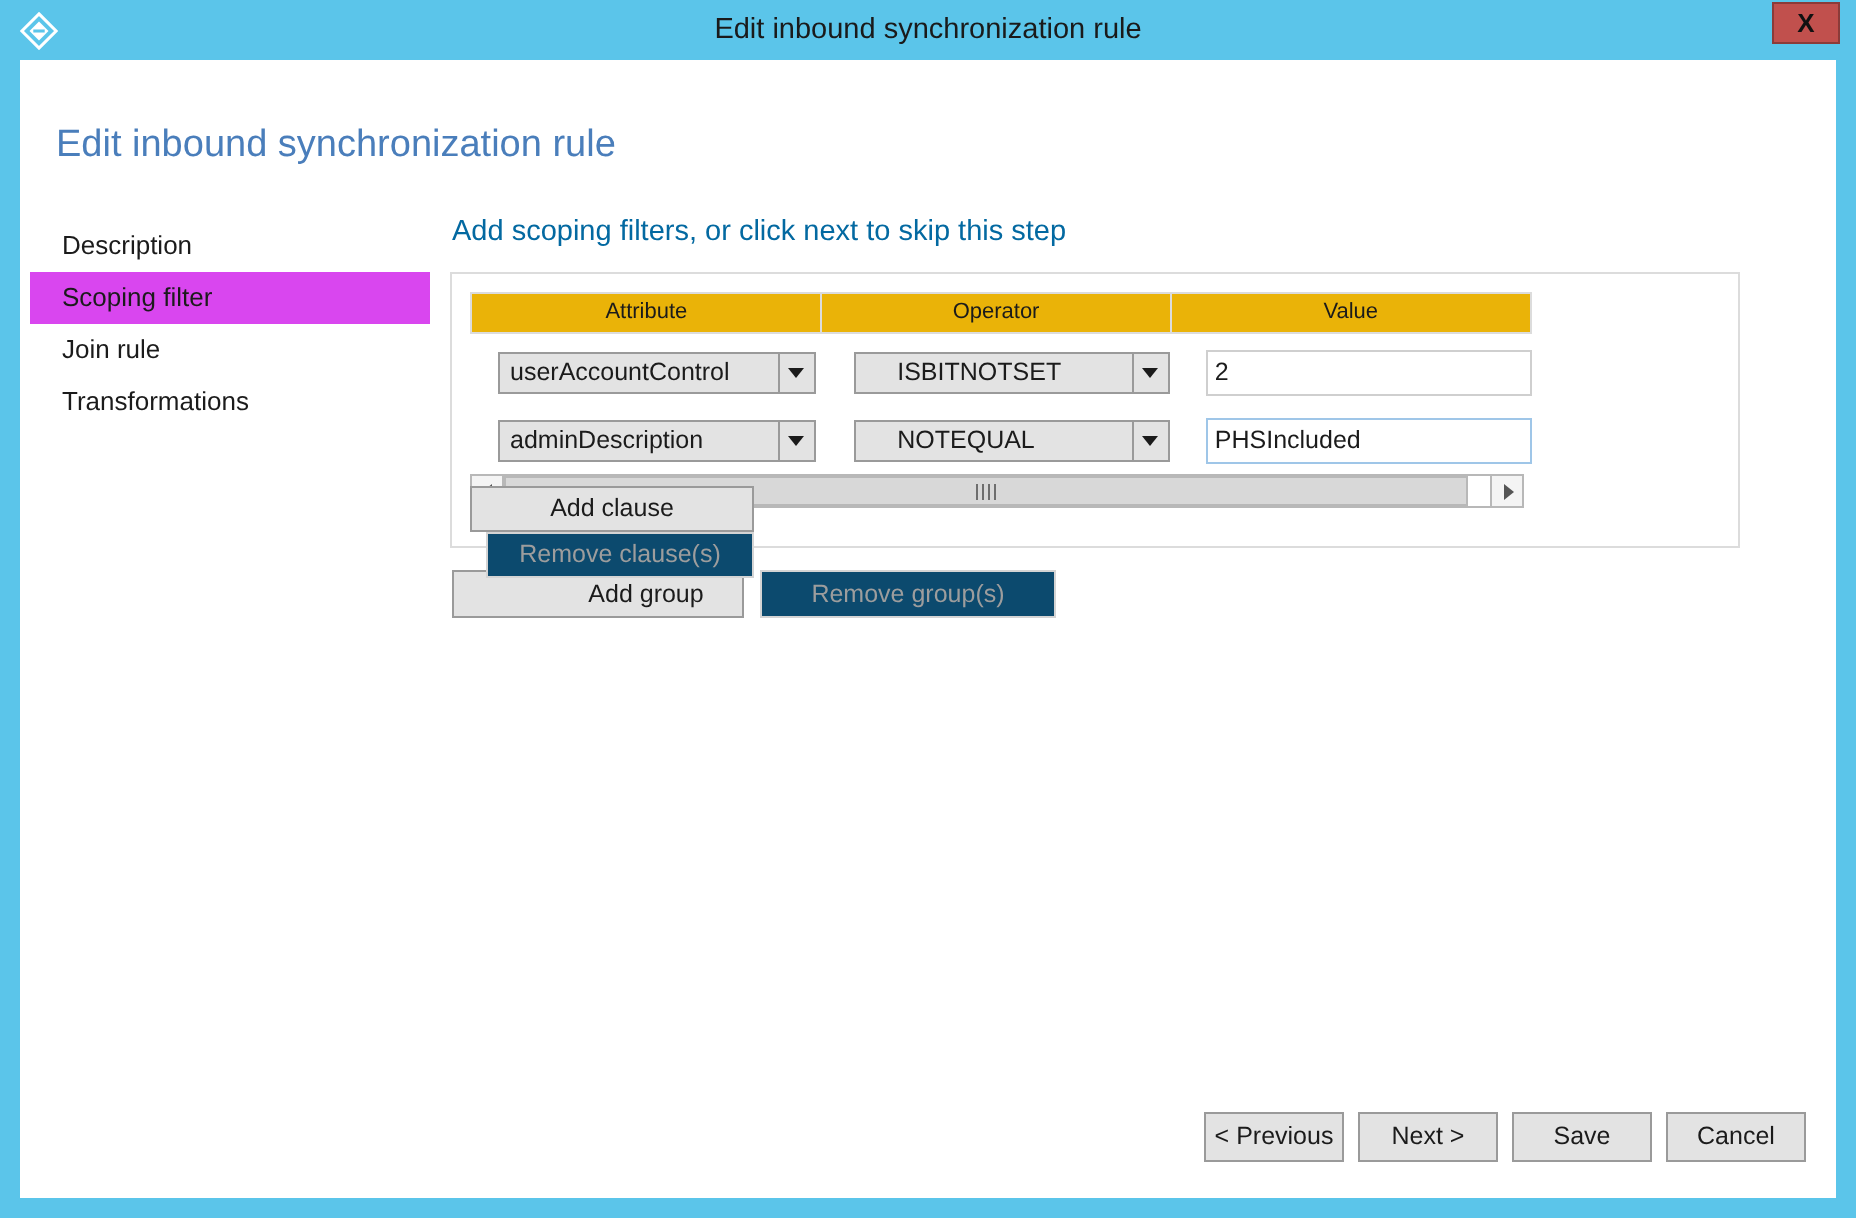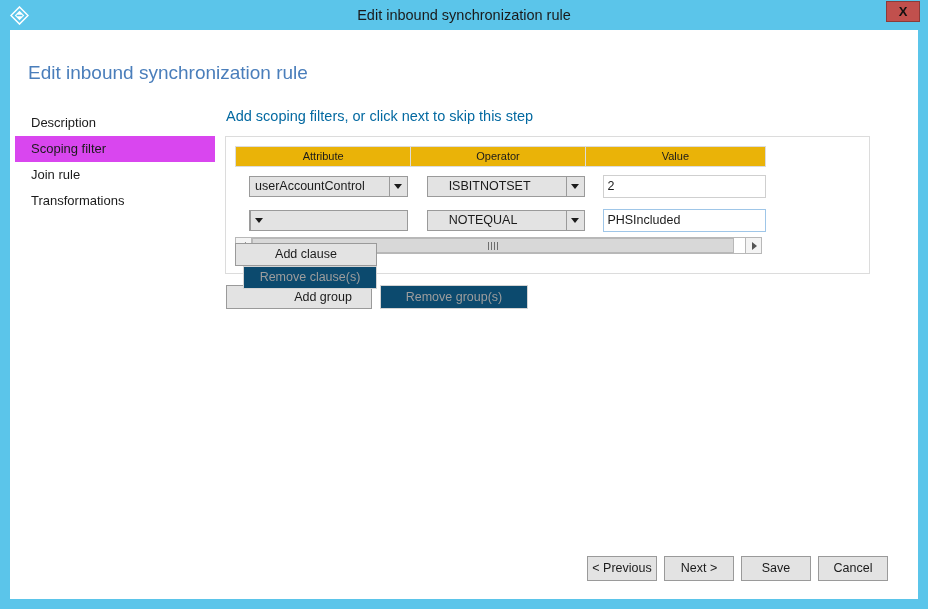--- a/index.html
+++ b/index.html
@@ -325,21 +325,21 @@
     margin-top: 11px;
     margin-left: 1px;
     display: flex;
   }
   .btn-add-group { width: 146px; height: 24px; line-height: 22px; padding-left: 48px; }
   .btn-remove-group { width: 148px; height: 24px; line-height: 22px; margin-left: 8px; }
 
   
   .footer {
     position: absolute;
-    right: 30px;
+    right: 15px;
     bottom: 18px;
     display: flex;
   }
   .footer .btn {
     width: 70px;
     height: 25px;
     line-height: 23px;
     margin-left: 7px;
   }
 </style>
@@ -390,20 +390,21 @@
             </div>
             <div class="combo cell-op">
               <span class="combo-text">ISBITNOTSET</span>
               <span class="combo-arrow"></span>
             </div>
             <div class="value-box">2</div>
           </div>
 
           <div class="clause-row" style="margin-top:5px;">
             <div class="combo cell-attr">
+              <span class="combo-text">adminDescription</span>
               <span class="combo-arrow"></span>
             </div>
             <div class="combo cell-op">
               <span class="combo-text">NOTEQUAL</span>
               <span class="combo-arrow"></span>
             </div>
             <div class="value-box focused">PHSIncluded</div>
           </div>
 
           <div class="hscroll">

